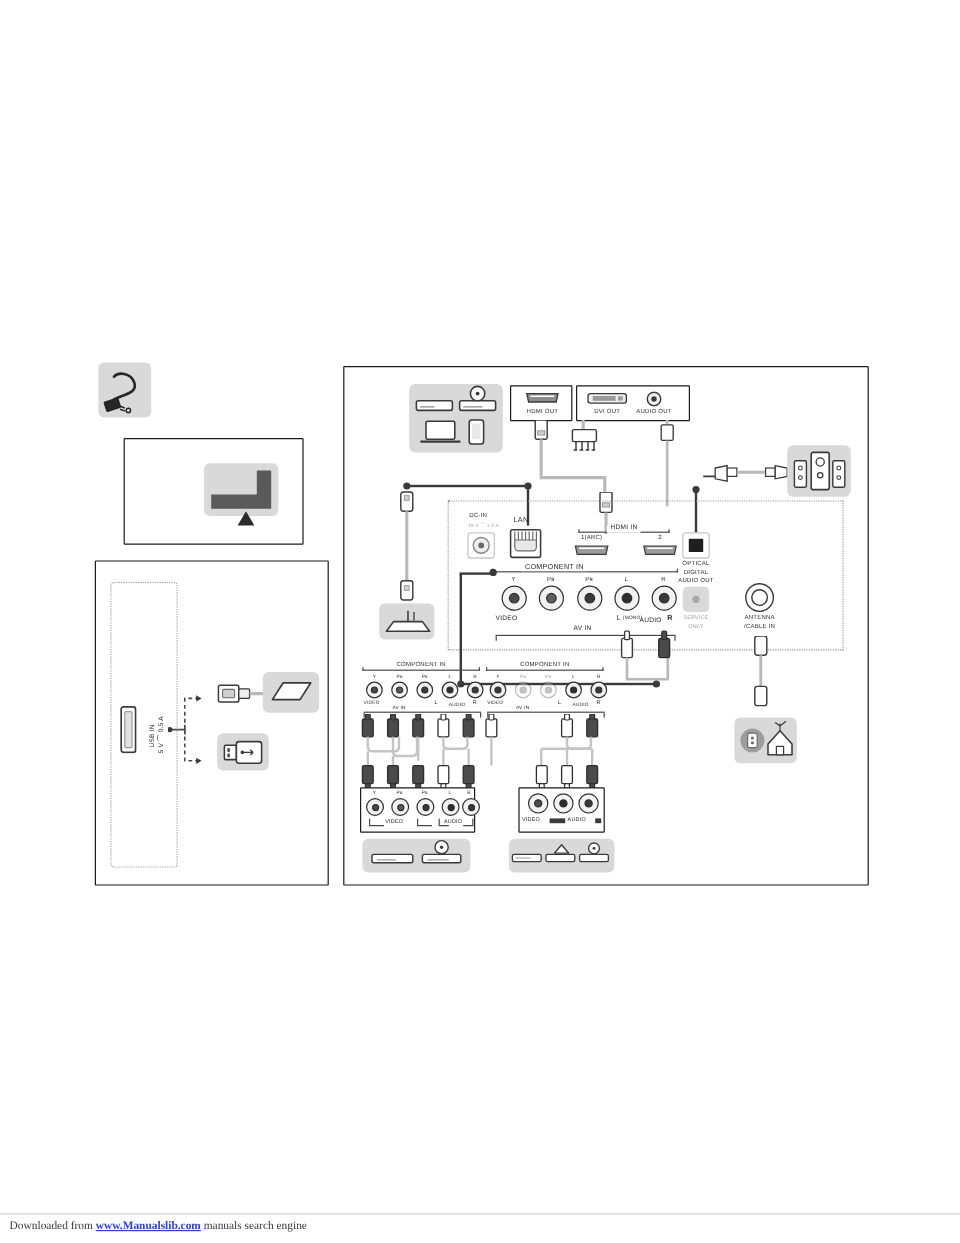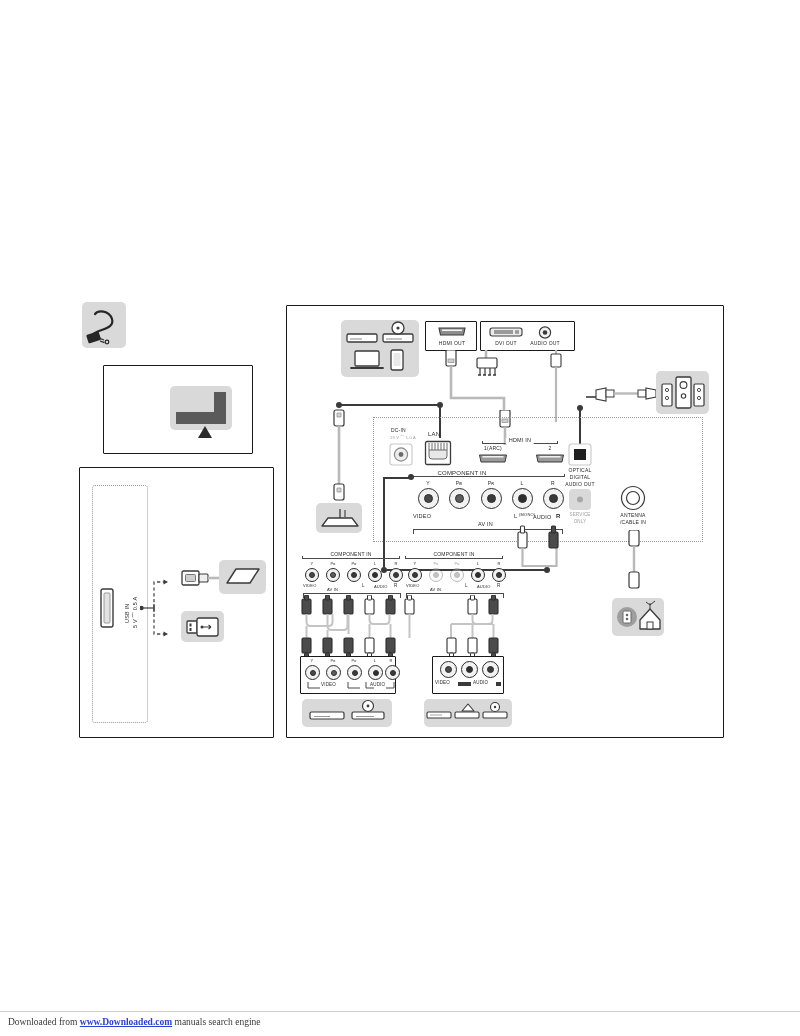--- a/index.html
+++ b/index.html
@@ -588,16 +588,16 @@
       <rect x="31" y="13" width="24" height="6" rx="1.3" fill="#fff" stroke="#3a3a3a" stroke-width="1.1"></rect>
       <path d="M38 12 L44 5 L50 12 Z" fill="#fff" stroke="#3a3a3a" stroke-width="1.1" stroke-linejoin="round"></path>
       <rect x="59" y="13" width="24" height="6" rx="1.3" fill="#fff" stroke="#3a3a3a" stroke-width="1.1"></rect>
       <circle cx="71" cy="8" r="4.5" fill="#fff" stroke="#3a3a3a" stroke-width="1.1"></circle>
       <circle cx="71" cy="8" r="1.2" fill="#3a3a3a"></circle>
     </svg>
   </div>
 
   <div class="footrule"></div>
   <div class="footer">
-    <span>Downloaded from </span><a href="#">www.Downloaded.com</a><span> manuals search engine</span>
+    <span>Downloaded from </span><a href="#">www.Manualslib.com</a><span> manuals search engine</span>
   </div>
 
 </div>
 
 </body></html>

